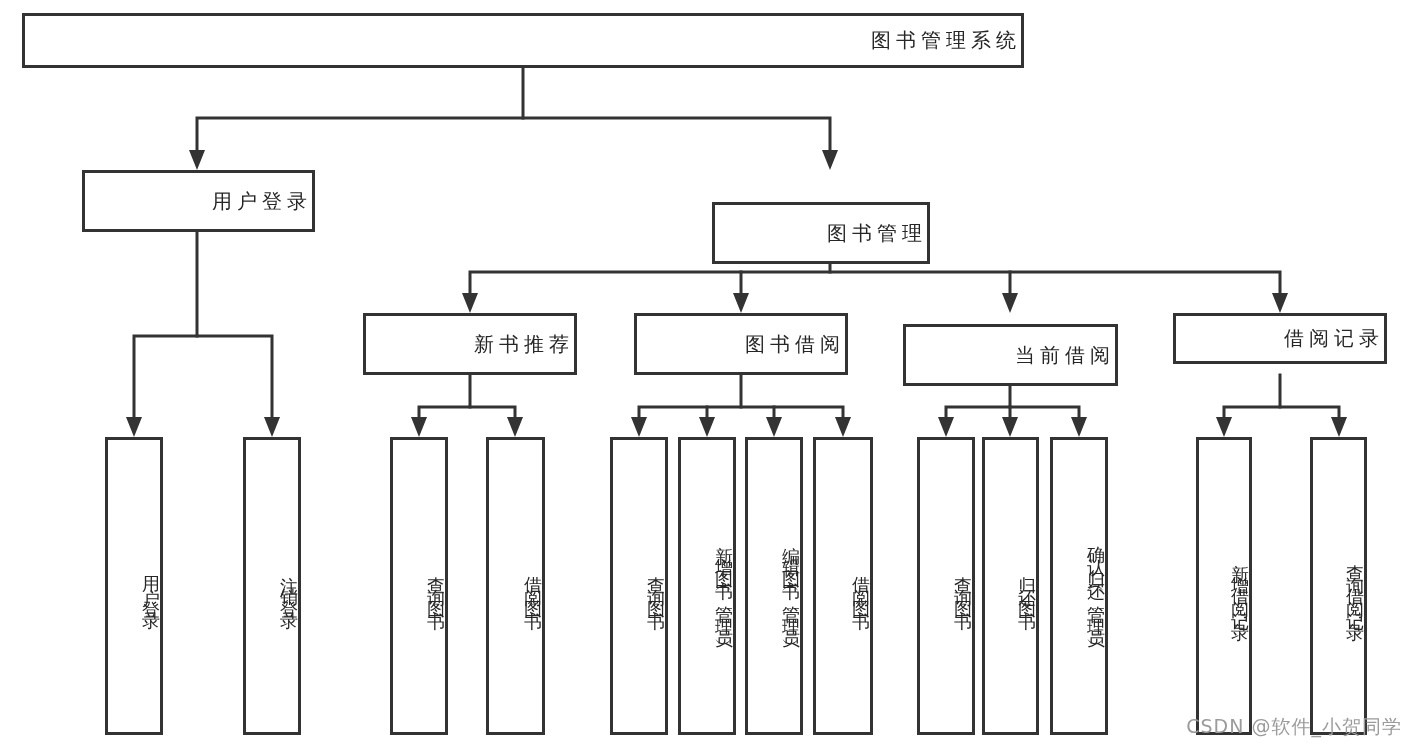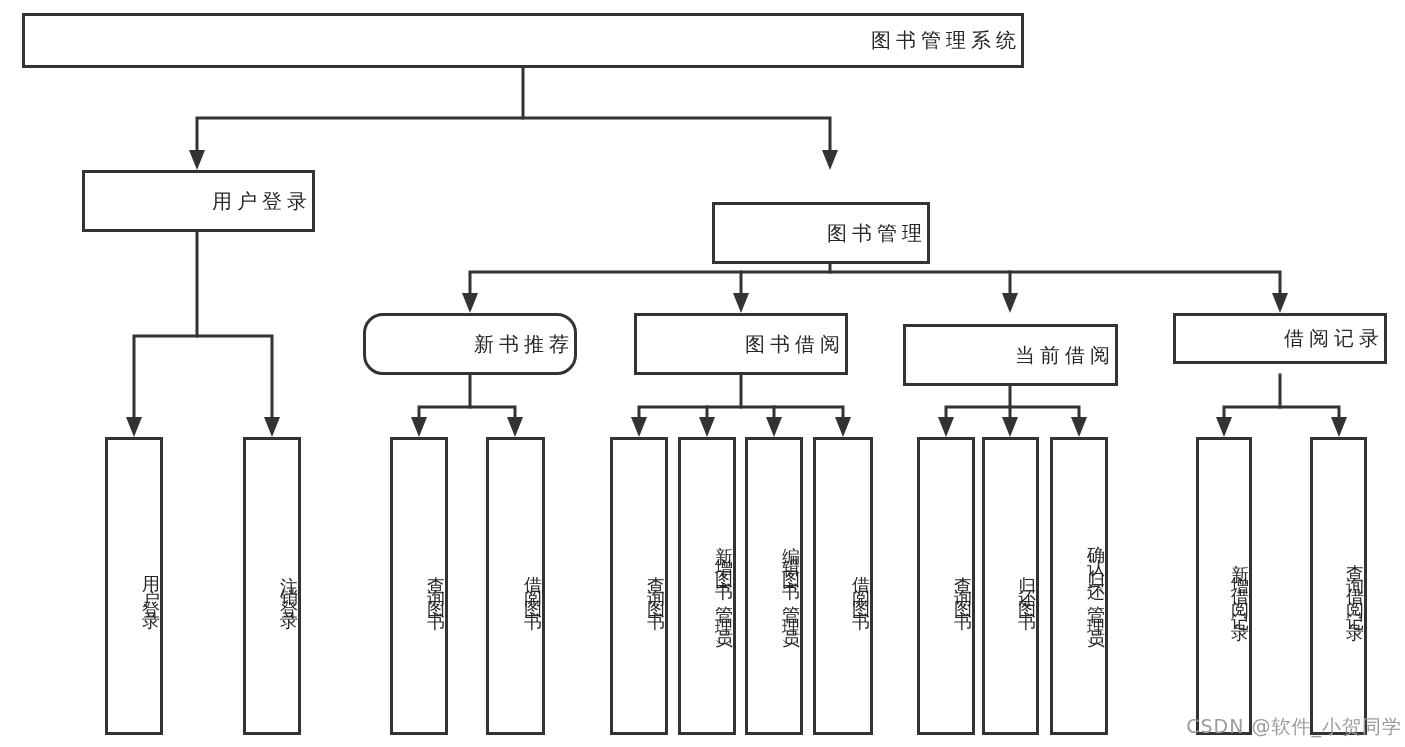--- a/index.html
+++ b/index.html
@@ -132,21 +132,21 @@
     <span>图书管理系统</span>
   </div>
 
   <div class="node hnode" style="left:82px; top:170px; width:233px; height:62px;">
     <span>用户登录</span>
   </div>
   <div class="node hnode" style="left:712px; top:170px; width:218px; height:62px;margin-top:32px;">
     <span>图书管理</span>
   </div>
 
-  <div class="node hnode" style="left:363px; top:313px; width:214px; height:62px;border-radius:20px;">
+  <div class="node hnode" style="left:363px; top:313px; width:214px; height:62px;">
     <span>新书推荐</span>
   </div>
   <div class="node hnode" style="left:634px; top:313px; width:214px; height:62px;">
     <span>图书借阅</span>
   </div>
   <div class="node hnode" style="left:903px; top:313px; width:215px; height:62px;margin-top:11px;">
     <span>当前借阅</span>
   </div>
   <div class="node hnode" style="left:1173px; top:313px; width:214px; height:51px;">
     <span>借阅记录</span>

